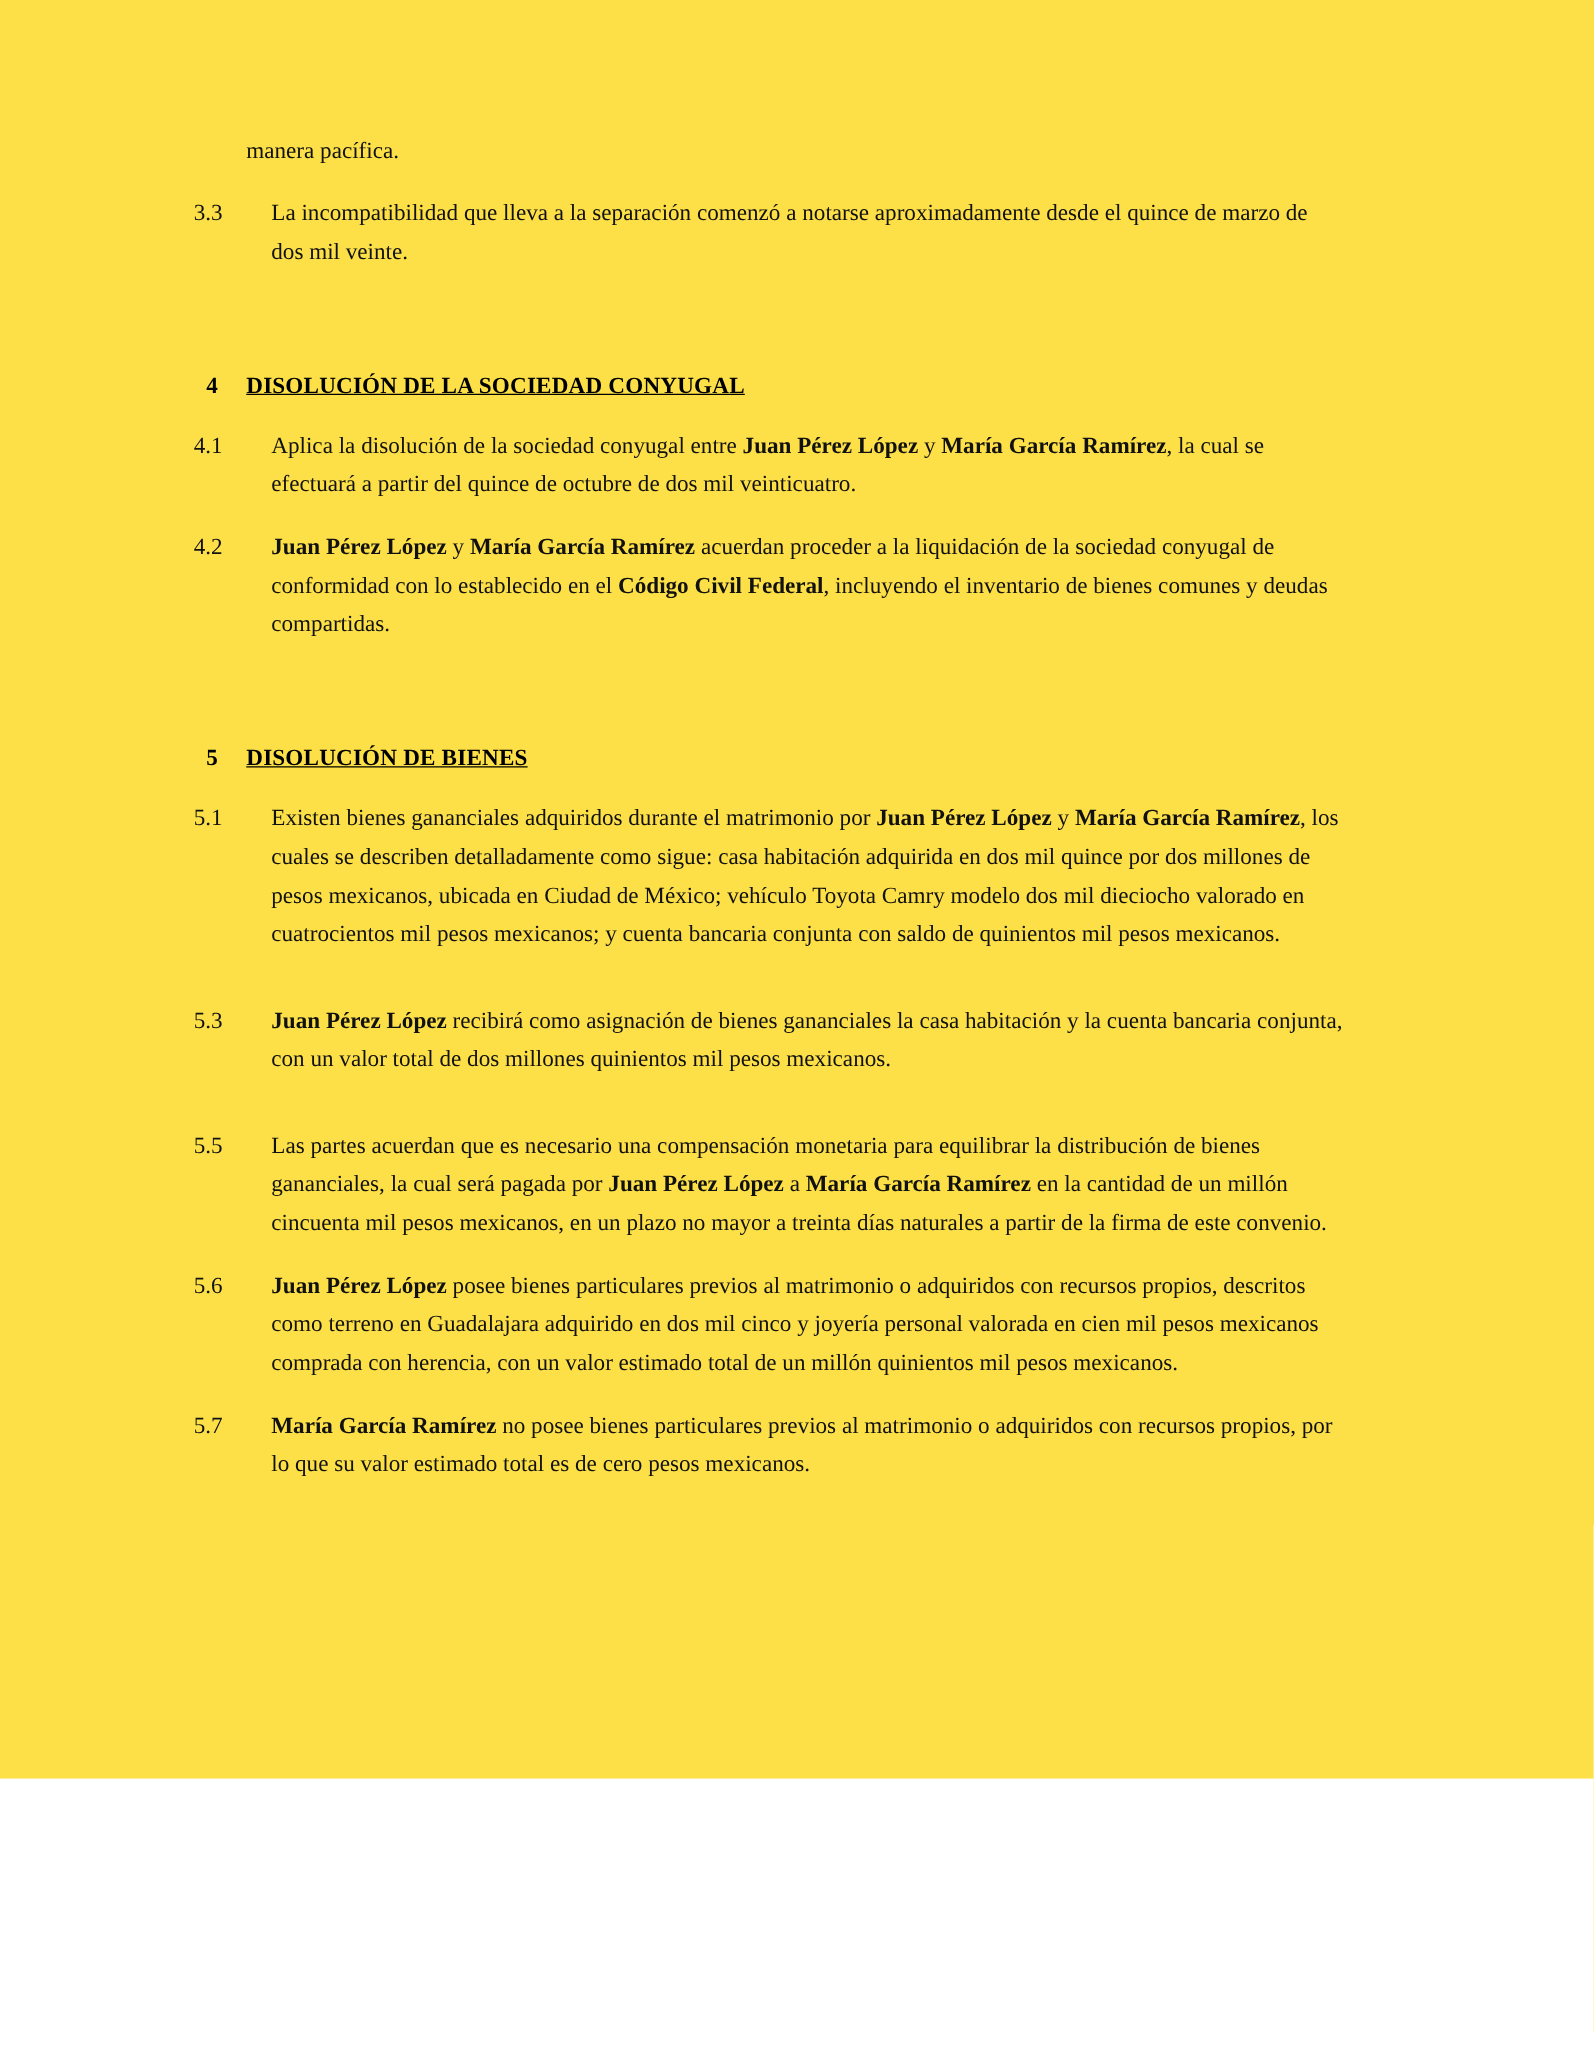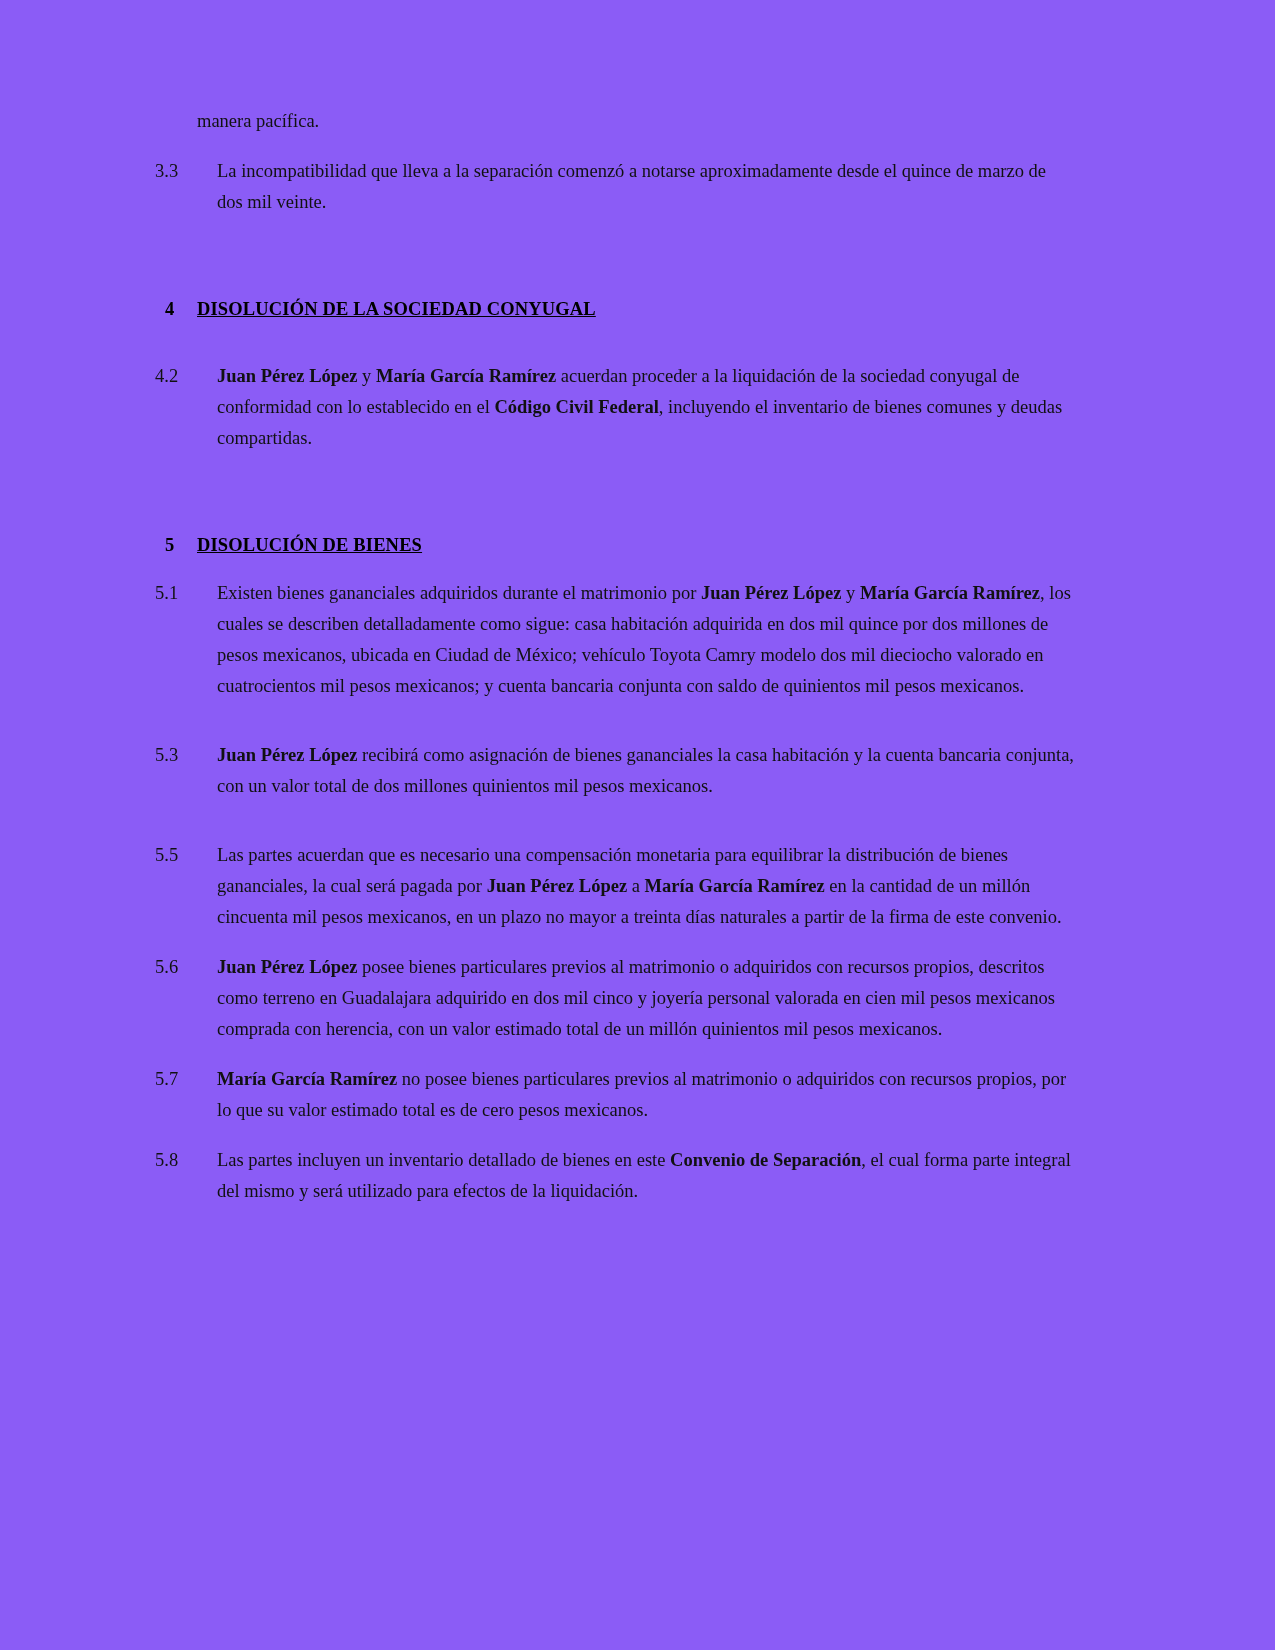--- a/index.html
+++ b/index.html
@@ -5,23 +5,23 @@
 <style>
   html, body {
     margin: 0;
     padding: 0;
     background: #ffffff;
   }
 
   .page {
     position: relative;
     width: 1275px;
-    height: 1650px;
+    height: 1423px;
     margin: 0 auto;
-    background: #8b5cf6;
+    background: #fde047;
     box-sizing: border-box;
     font-family: "Liberation Serif", "DejaVu Serif", serif;
     color: #000000;
     overflow: hidden;
   }
 
   .content {
     position: absolute;
     left: 155px;
     top: 106px;
@@ -116,20 +116,24 @@
 
     <div class="gap-before-heading"></div>
 
     <div class="heading">
       <div class="num">4</div>
       <div class="body">DISOLUCIÓN DE LA SOCIEDAD CONYUGAL</div>
     </div>
 
     <div class="gap-after-heading"></div>
 
+    <div class="row">
+      <div class="num">4.1</div>
+      <div class="body"><span>Aplica la disolución de la sociedad conyugal entre </span><b>Juan Pérez López</b><span> y </span><b>María García Ramírez</b><span>, la cual se efectuará a partir del quince de octubre de dos mil veinticuatro.</span></div>
+    </div>
 
     <div class="gap-para"></div>
 
     <div class="row">
       <div class="num">4.2</div>
       <div class="body"><b>Juan Pérez López</b><span> y </span><b>María García Ramírez</b><span> acuerdan proceder a la liquidación de la sociedad conyugal de conformidad con lo establecido en el </span><b>Código Civil Federal</b><span>, incluyendo el inventario de bienes comunes y deudas compartidas.</span></div>
     </div>
 
     <div class="gap-before-heading"></div>
 
@@ -174,19 +178,15 @@
 
     <div class="gap-para"></div>
 
     <div class="row">
       <div class="num">5.7</div>
       <div class="body"><b>María García Ramírez</b><span> no posee bienes particulares previos al matrimonio o adquiridos con recursos propios, por lo que su valor estimado total es de cero pesos mexicanos.</span></div>
     </div>
 
     <div class="gap-para"></div>
 
-    <div class="row">
-      <div class="num">5.8</div>
-      <div class="body"><span>Las partes incluyen un inventario detallado de bienes en este </span><b>Convenio de Separación</b><span>, el cual forma parte integral del mismo y será utilizado para efectos de la liquidación.</span></div>
-    </div>
 
   </div>
 </div>
 
 </body></html>

